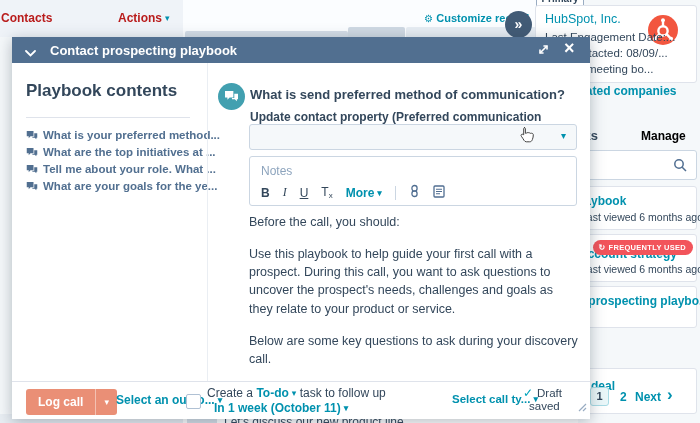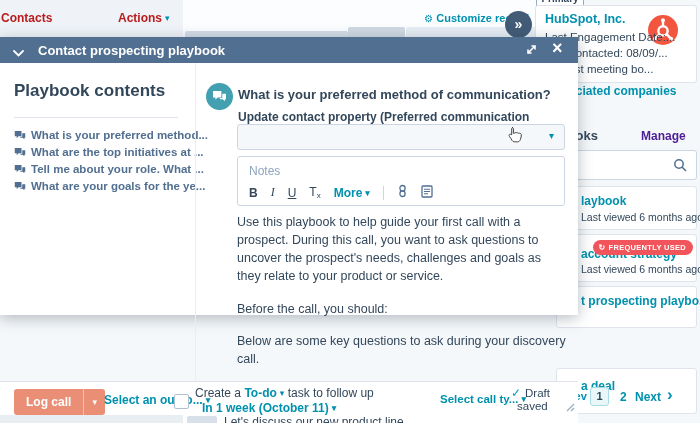--- a/index.html
+++ b/index.html
@@ -14,40 +14,40 @@
   .topbar-center{left:183px;top:0;width:395px;height:37px;background:#fbfdff;}
   .tabghost{background:#d4dde7;border-radius:2px 2px 0 0;}
   .link12{font-size:12px;font-weight:bold;color:#b91c1c;cursor:pointer;white-space:nowrap;}
   .link11{font-size:11px;font-weight:bold;color:#0091ae;cursor:pointer;white-space:nowrap;}
   .collapse-circle{left:505px;top:11px;width:27px;height:27px;border-radius:50%;background:#425b76;
        color:#fff;text-align:center;line-height:26px;font-size:14px;font-weight:bold;z-index:5;cursor:pointer;}
   
   .chip-primary{left:536px;top:-10px;width:46px;height:17px;background:#fff;border:1px solid #99acc2;
        border-radius:3px;font-size:10px;font-weight:bold;text-align:center;line-height:15px;overflow:hidden;}
   .company-card{left:535px;top:5px;width:160px;height:76px;background:#fff;border:1px solid #dfe3eb;border-radius:3px;}
-  .company-name{position:absolute;left:9px;top:6px;font-size:12.5px;font-weight:bold;color:#0091ae;cursor:pointer;}
+  .company-name{position:absolute;left:9px;top:6px;font-size:12.5px;font-weight:normal;color:#0091ae;cursor:pointer;}
   .hs-logo{position:absolute;left:112px;top:9px;width:30px;height:30px;border-radius:50%;background:#f2563f;}
   .company-line{position:absolute;left:9px;font-size:11.5px;color:#33475b;white-space:nowrap;}
   .assoc-link{left:518px;top:84px;font-size:12px;font-weight:bold;color:#0091ae;white-space:nowrap;cursor:pointer;}
   .pb-header{left:533px;top:128px;font-size:13px;font-weight:bold;color:#33475b;}
-  .manage-link{left:641px;top:129px;font-size:12px;font-weight:bold;color:#4c1d95;cursor:pointer;}
+  .manage-link{left:641px;top:129px;font-size:12px;font-weight:bold;color:#000000;cursor:pointer;}
   .search-box{left:556px;top:150px;width:139px;height:28px;background:#fff;border:1px solid #cbd6e2;border-radius:3px;}
   .pb-card{background:#fff;border:1px solid #dfe3eb;border-radius:3px;left:556px;width:139px;cursor:pointer;}
   .pb-title{position:absolute;left:24px;font-size:12px;font-weight:bold;color:#0091ae;white-space:nowrap;}
   .pb-meta{position:absolute;left:24px;font-size:10.5px;color:#33475b;white-space:nowrap;}
   .badge{position:absolute;right:3px;color:#fff;font-size:7.5px;font-weight:bold;letter-spacing:.3px;
        padding:3px 7px 3px 6px;border-radius:9px;white-space:nowrap;z-index:2;}
   .badge-teal{background:#43a5b5;}
   .badge-red{background:#f2545b;}
   .badge .bicon{font-size:8px;margin-right:3px;}
   .pag{font-size:12px;font-weight:bold;color:#0091ae;white-space:nowrap;cursor:pointer;}
   .page-current{left:590px;top:387px;width:17px;height:17px;background:#eaf7f9;border:1px solid #a8dbe5;
        border-radius:3px;text-align:center;line-height:17px;font-size:11px;font-weight:bold;color:#33475b;cursor:pointer;}
   
-  .modal{left:0;top:37px;width:578px;height:278px;background:#fff;z-index:10;box-shadow:0 3px 14px rgba(45,62,80,.35);}
+  .modal{left:12px;top:37px;width:578px;height:382px;background:#fff;z-index:10;box-shadow:0 3px 14px rgba(45,62,80,.35);}
   .modal-header{position:absolute;left:0;top:0;width:100%;height:26px;background:#516f90;color:#fff;}
   .modal-title{position:absolute;left:38px;top:6px;font-size:13px;font-weight:bold;color:#fff;}
   .hchev{position:absolute;left:13px;top:9px;cursor:pointer;}
   .hexpand{position:absolute;left:524px;top:5px;cursor:pointer;}
   .hclose{position:absolute;left:552px;top:1px;font-size:18px;font-weight:bold;color:#fff;cursor:pointer;}
   .sidebar-heading{position:absolute;left:14px;top:44px;font-size:17px;font-weight:bold;color:#33475b;}
   .side-divider{position:absolute;left:14px;top:80px;width:164px;height:1px;background:#dfe3eb;}
   .side-item{position:absolute;left:14px;font-size:11.5px;font-weight:bold;color:#516f90;white-space:nowrap;
        cursor:pointer;display:flex;align-items:center;gap:5px;}
   .vdivider{position:absolute;left:195px;top:26px;width:1px;height:351px;background:#eaeef3;}
@@ -231,21 +231,21 @@
     </div>
 
     <div class="vdivider"></div>
 
     <div class="q-icon">
       <svg width="15" height="13" viewBox="0 0 16 14">
           <path d="M1 1h9v7H6l-2.4 2.6V8H1z" fill="#fff"></path>
           <path d="M11 4h4v6h-1.2v2L11.5 10H8.5V8.6H11z" fill="#fff"></path>
         </svg>
     </div>
-    <div class="q-title">What is your preferred method of communication?</div>
+    <div class="q-title">What is send preferred method of communication?</div>
     <div class="q-prop">Update contact property (Preferred communication method)</div>
 
     <div class="q-select">
       <span></span>
       <span class="caret">▾</span>
     </div>
     <div class="cursor-hand">
       <svg width="15" height="17" viewBox="0 0 15 17">
         <path d="M4 1.5c.9 0 1.4.6 1.4 1.5v4.3l1-.2c.4-.7 3.3-.6 3.9.2 1.6-.3 2.9.2 3 1.3.1 1.5-.3 3.4-.9 4.9-.5 1.3-1.2 2.3-2.7 2.3H6.3c-1 0-1.7-.6-2.3-1.5-.8-1.2-1.6-2.7-2.6-4-.7-.9-.3-2 .8-2.1.6-.1 1.1.2 1.5.6V3c0-.9.5-1.5 1.3-1.5z" fill="#ffffff" stroke="#444" stroke-width="1"></path>
       </svg>
@@ -271,22 +271,22 @@
         <span class="tb">
           <svg width="12" height="13" viewBox="0 0 12 13">
               <rect x="1" y="1" width="10" height="11" rx="1" fill="none" stroke="#506e91" stroke-width="1.3"></rect>
               <path d="M3 4.2h6M3 6.5h6M3 8.8h4" stroke="#506e91" stroke-width="1.1"></path>
             </svg>
         </span>
       </div>
     </div>
 
     <div class="body-copy">
+      <p>Before the call, you should:</p>
       <p>Use this playbook to help guide your first call with a prospect. During this call, you want to ask questions to uncover the prospect's needs, challenges and goals as they relate to your product or service.</p>
-      <p>Before the call, you should:</p>
       <p>Below are some key questions to ask during your discovery call.</p>
     </div>
 
     <div class="modal-footer">
       <div class="logcall">
         <span class="main">Log call</span>
         <span class="split">▾</span>
       </div>
       <div class="f-link" style="left:104px;top:11px;">
         <span>Select an outco...</span><span class="caret">▾</span>

